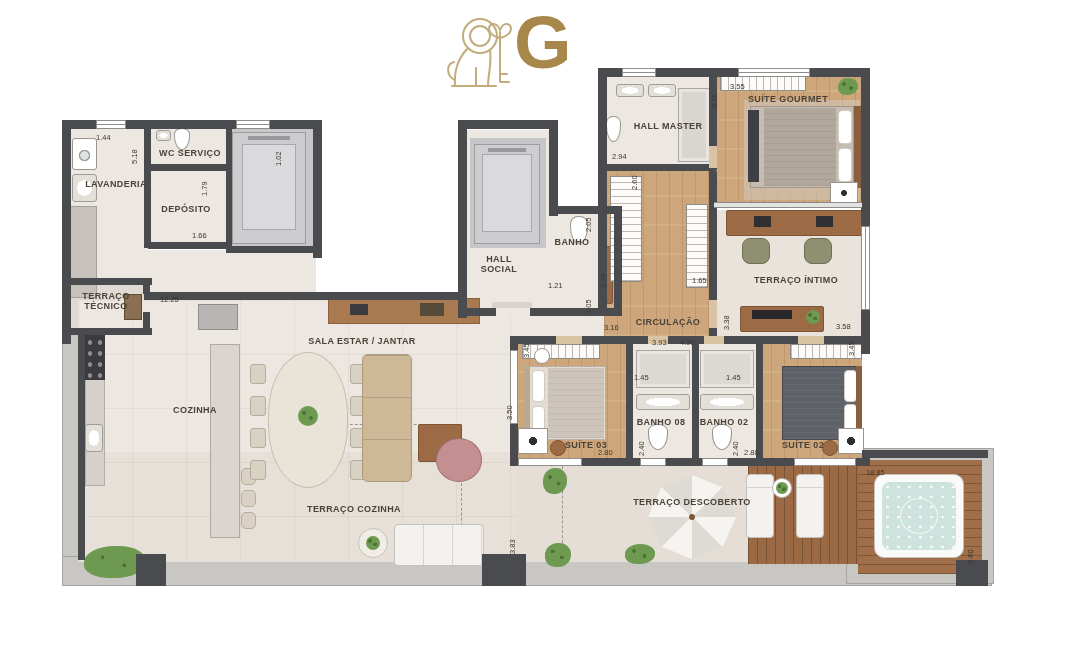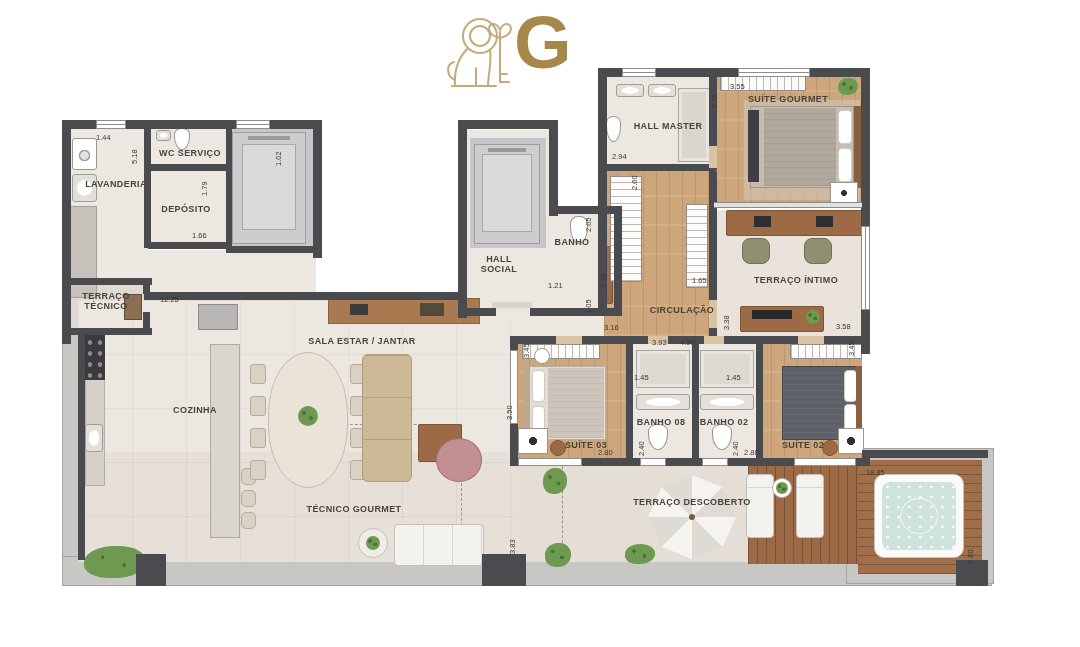--- a/index.html
+++ b/index.html
@@ -254,27 +254,27 @@
   <div class="win" style="left:702px;top:458px;width:26px;height:8px;"></div>
   <div class="win" style="left:794px;top:458px;width:62px;height:8px;"></div>
   <div class="winv" style="left:510px;top:350px;width:8px;height:74px;"></div>
 
   <div class="rlabel" style="left:116px;top:177px;margin-top:7px;">LAVANDERIA</div>
   <div class="rlabel" style="left:190px;top:153px;">WC SERVIÇO</div>
   <div class="rlabel" style="left:186px;top:209px;">DEPÓSITO</div>
   <div class="rlabel wrap" style="left:106px;top:301px;width:72px;">TERRAÇO TÉCNICO</div>
   <div class="rlabel" style="left:195px;top:410px;">COZINHA</div>
   <div class="rlabel" style="left:362px;top:341px;">SALA ESTAR / JANTAR</div>
-  <div class="rlabel" style="left:354px;top:509px;">TÉCNICO GOURMET</div>
+  <div class="rlabel" style="left:354px;top:509px;">TERRAÇO COZINHA</div>
   <div class="rlabel wrap" style="left:499px;top:264px;width:56px;">HALL SOCIAL</div>
   <div class="rlabel" style="left:572px;top:242px;">BANHO</div>
   <div class="rlabel" style="left:668px;top:126px;">HALL MASTER</div>
   <div class="rlabel" style="left:788px;top:99px;">SUÍTE GOURMET</div>
   <div class="rlabel" style="left:796px;top:280px;">TERRAÇO ÍNTIMO</div>
-  <div class="rlabel" style="left:668px;top:310px;margin-left:14px;">CIRCULAÇÃO</div>
+  <div class="rlabel" style="left:668px;top:322px;">CIRCULAÇÃO</div>
   <div class="rlabel" style="left:586px;top:445px;">SUÍTE 03</div>
   <div class="rlabel" style="left:661px;top:422px;">BANHO 08</div>
   <div class="rlabel" style="left:724px;top:422px;">BANHO 02</div>
   <div class="rlabel" style="left:803px;top:445px;">SUÍTE 02</div>
   <div class="rlabel" style="left:692px;top:502px;">TERRAÇO DESCOBERTO</div>
 
   <div class="dim" style="left:96px;top:133px;">1.44</div>
   <div class="dim rot" style="left:130px;top:164px;">5.18</div>
   <div class="dim rot" style="left:274px;top:166px;">1.02</div>
   <div class="dim rot" style="left:200px;top:196px;">1.79</div>

